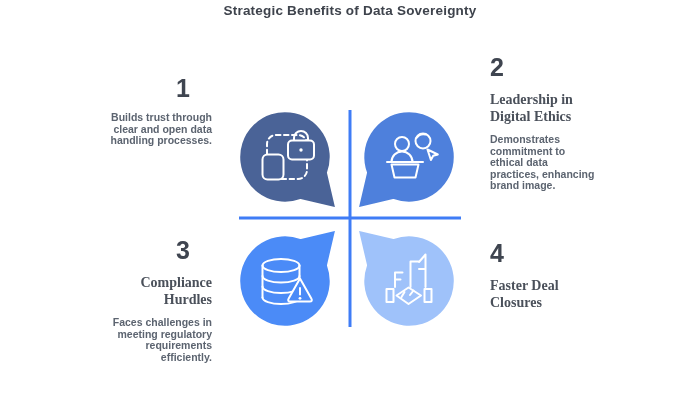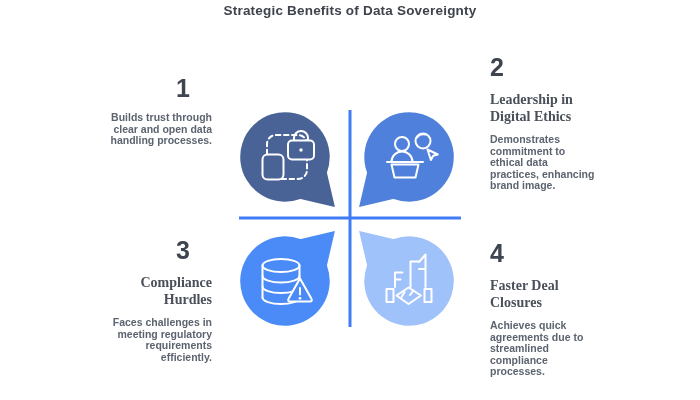--- a/index.html
+++ b/index.html
@@ -68,25 +68,20 @@
     <div class="qdesc">Faces challenges in
 meeting regulatory
 requirements
 efficiently.</div>
   </div>
 
   <div class="qblock right q4">
     <div class="num">4</div>
     <div class="qtitle">Faster Deal
 Closures</div>
-    <div class="qdesc">Achieves quick
-agreements due to
-streamlined
-compliance
-processes.</div>
   </div>
 
   <svg class="diagram" width="700" height="400" viewBox="0 0 700 400">
 
     <line class="axis" x1="350" y1="110" x2="350" y2="327" stroke="#3f7cf6"></line>
     <line class="axis" x1="239" y1="218" x2="461" y2="218" stroke="#3f7cf6"></line>
 
     <g>
       <path class="bubble" d="M328.2 172.7 L336.6 208.6 L300.7 200.2 A46 46 0 1 1 328.2 172.7 Z" fill="#4a6397"></path>
       <g>

